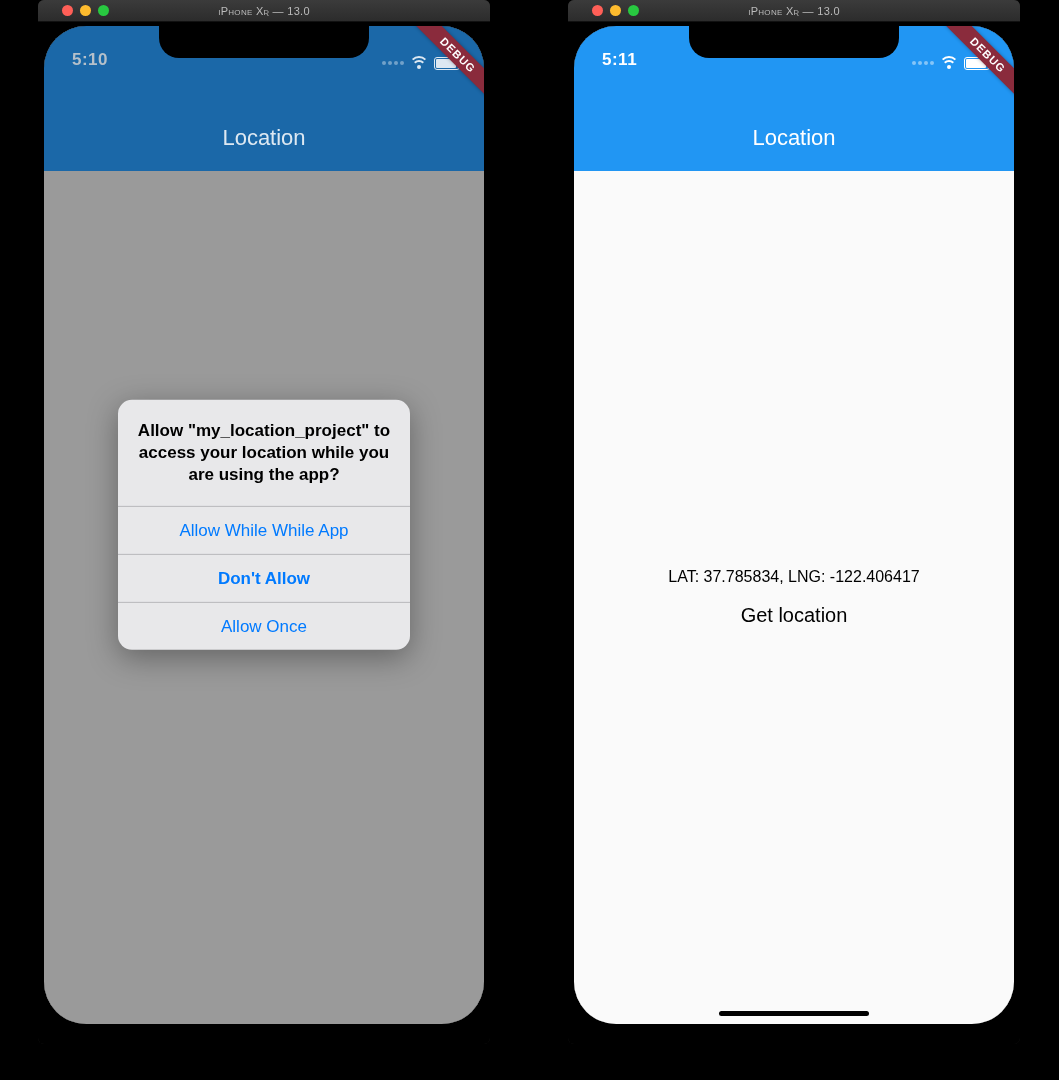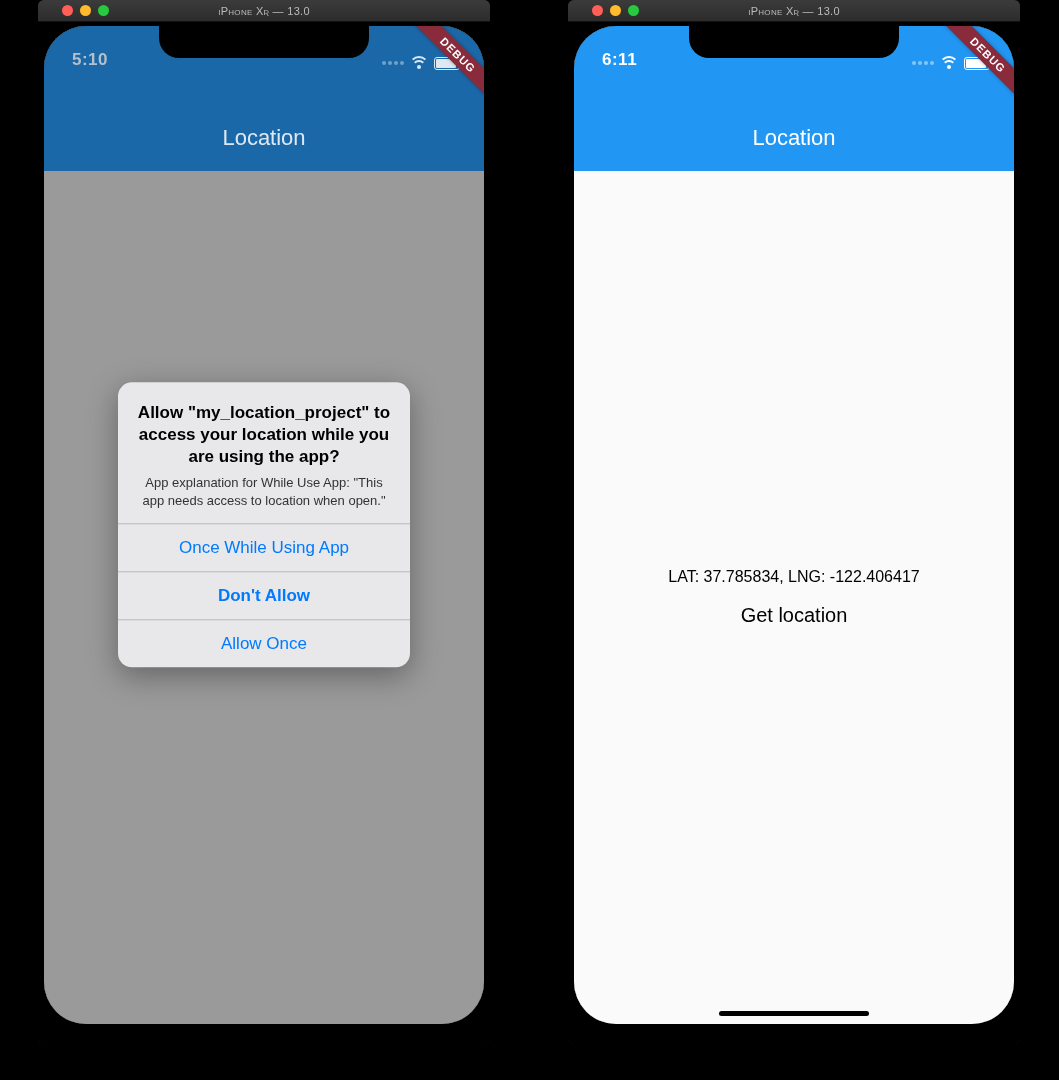--- a/index.html
+++ b/index.html
@@ -275,23 +275,22 @@
               </div>
             </div>
             <div class="appbar-title">Location</div>
           </div>
           <div class="content dim"></div>
         </div>
 
         <div class="ios-alert">
           <div class="alert-top">
             <div class="alert-title">Allow "my_location_project" to access your location while you are using the app?</div>
-            <div class="alert-message">App explanation for While Use App: "This app needs access to location when open."</div>
           </div>
-          <button class="alert-btn">Once While Using App</button>
+          <button class="alert-btn">Allow While While App</button>
           <button class="alert-btn bold">Don't Allow</button>
           <button class="alert-btn">Allow Once</button>
         </div>
 
       </div>
     </div>
   </div>
 
   <div class="sim-window sim-right">
     <div class="titlebar">
@@ -303,21 +302,21 @@
       <div class="titlebar-title">iPhone Xʀ — 13.0</div>
     </div>
     <div class="phone-frame">
       <div class="phone">
         <div class="notch"></div>
         <div class="debug-ribbon">DEBUG</div>
 
         <div class="screen-body">
           <div class="appbar">
             <div class="status-bar">
-              <div class="status-time">6:11</div>
+              <div class="status-time">5:11</div>
               <div class="status-icons">
                 <div class="dots4">
                     <span></span>
                     <span></span>
                     <span></span>
                     <span></span>
                   </div>
                 <div class="wifi-icon">
                     <span></span>
                   </div>

